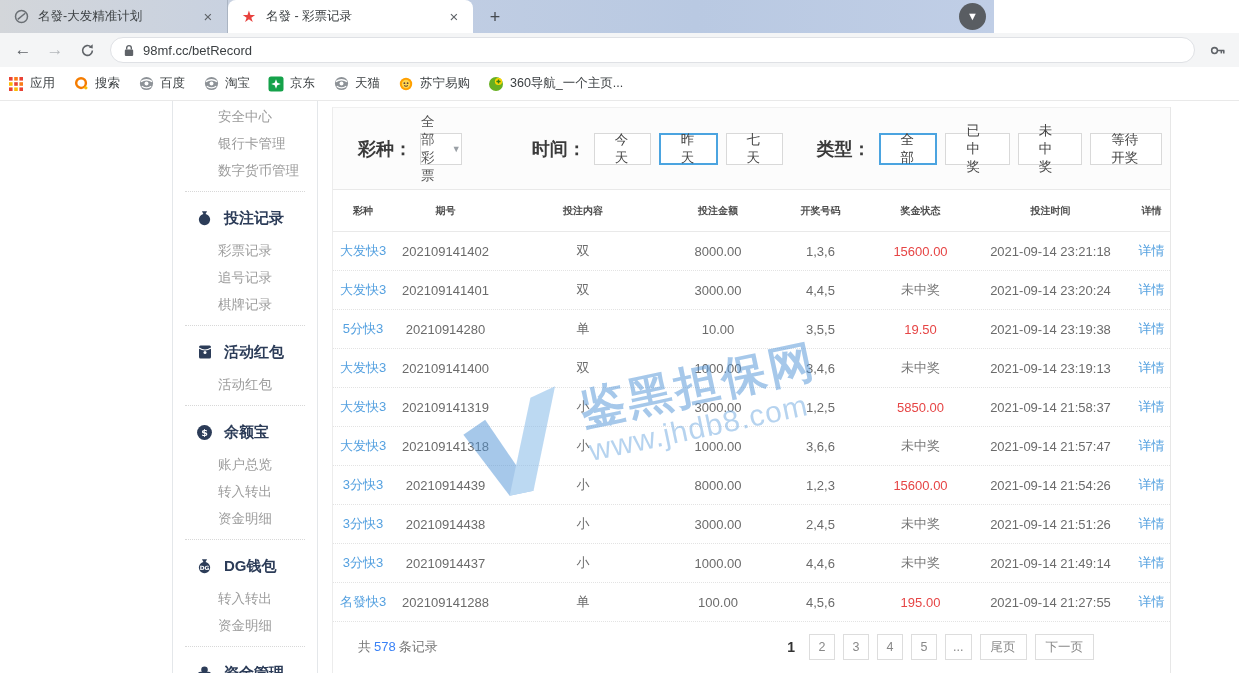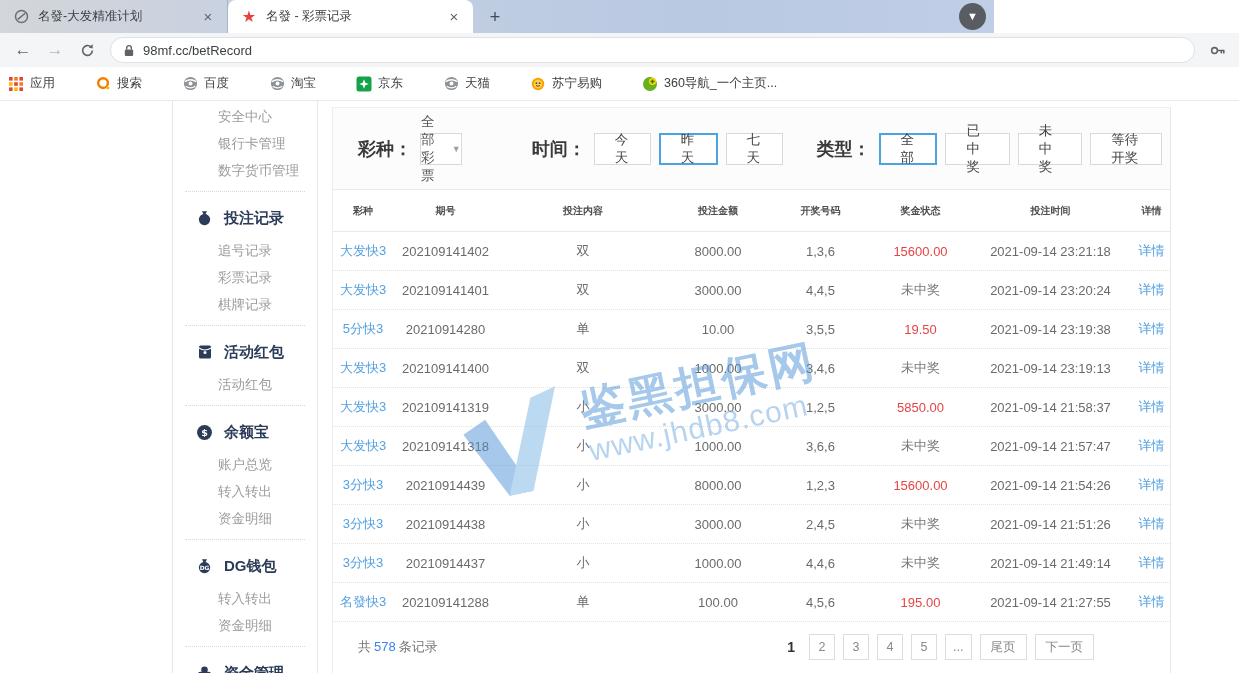--- a/index.html
+++ b/index.html
@@ -21,21 +21,21 @@
   .strip-right { position:absolute; right:8px; top:3px; width:27px; height:27px; border-radius:50%; background:#595d62; display:flex; align-items:center; justify-content:center; }
   .strip-right span { color:#fff; font-size:11px; line-height:11px; }
 
   .toolbar { position:absolute; left:0; top:33px; width:1239px; height:34px; background:#f4f5f6; display:flex; align-items:center; padding:0 10px; }
   .nav-btn { width:26px; height:26px; display:flex; align-items:center; justify-content:center; font-size:17px; color:#5f6368; margin-right:6px; }
   .nav-btn.disabled { color:#b3b7bb; }
   .omnibox { flex:1 1 auto; height:26px; background:#fff; border:1px solid #dfe1e5; border-radius:13px; display:flex; align-items:center; padding:0 12px; margin:0 10px 0 4px; }
   .omnibox .url-text { font-size:13px; color:#3c4043; margin-left:8px; }
   .key-btn { width:24px; height:24px; display:flex; align-items:center; justify-content:center; }
 
-  .bookmarks { position:absolute; left:0; top:67px; width:1239px; height:34px; background:#fff; border-bottom:1px solid #e9e9e9; display:flex; padding:0 8px;gap:22px; }
+  .bookmarks { position:absolute; left:0; top:67px; width:1239px; height:34px; background:#fff; border-bottom:1px solid #e9e9e9; display:flex; padding:0 8px; }
   .bm { display:flex; align-items:center; margin-right:18px; }
   .bm .bm-icon { width:16px; height:16px; margin-right:6px; display:flex; align-items:center; justify-content:center; }
   .bm .bm-label { font-size:12.5px; color:#3c4043; white-space:nowrap; }
 
   
   .page { position:absolute; left:12px; top:101px; width:1239px; height:572px; background:#fff; }
 
   .sidebar { position:absolute; left:160px; top:0; width:146px; height:572px; border-left:1px solid #e4e7ea; border-right:1px solid #e4e7ea; padding-top:2px; overflow:hidden; }
   .side-sub { height:27px; line-height:27px; padding-left:45px; font-size:13.5px; color:#9c9c9c; white-space:nowrap; cursor:pointer; }
   .side-header { height:38px; display:flex; align-items:center; padding-left:22px; cursor:pointer; }
@@ -233,22 +233,22 @@
     <div class="side-divider"></div>
 
     <div class="side-header">
       <span class="s-icon">
         <svg width="17" height="17" viewBox="0 0 16 16">
             <path d="M5.6 1.2 h4.8 l-1.4 2.6 a5.3 5.3 0 1 1 -2 0 Z" fill="#2c3c58"></path>
           </svg>
       </span>
       <span class="s-label">投注记录</span>
     </div>
+    <div class="side-sub">彩票记录</div>
     <div class="side-sub">追号记录</div>
-    <div class="side-sub">彩票记录</div>
     <div class="side-sub">棋牌记录</div>
     <div class="side-divider"></div>
 
     <div class="side-header">
       <span class="s-icon">
         <svg width="16" height="16" viewBox="0 0 16 16">
             <rect x="2" y="1.5" width="12" height="13" rx="1.5" fill="#2c3c58"></rect>
             <path d="M2 4 Q8 8 14 4" fill="none" stroke="#fff" stroke-width="1.1"></path>
             <circle cx="8" cy="8.6" r="1.5" fill="#fff"></circle>
           </svg>

